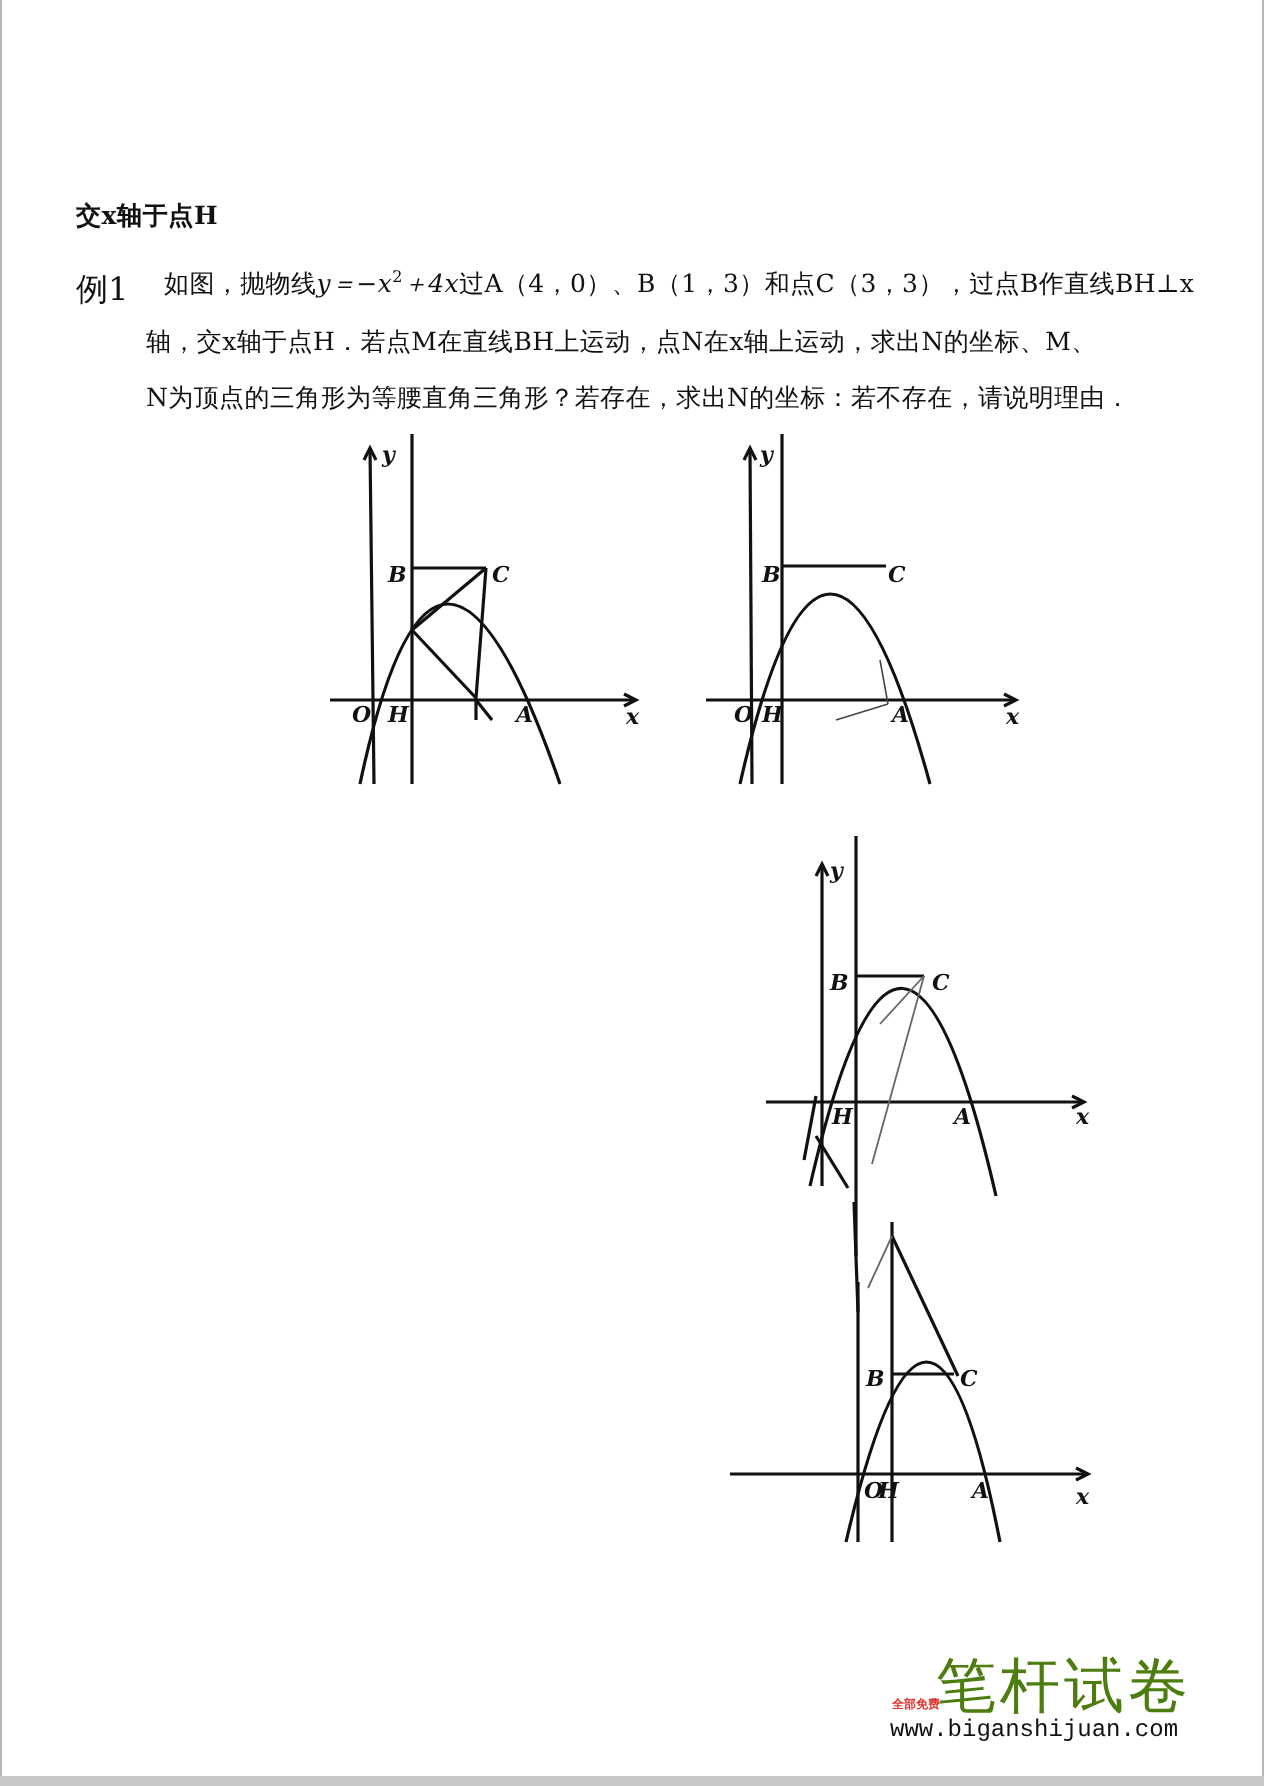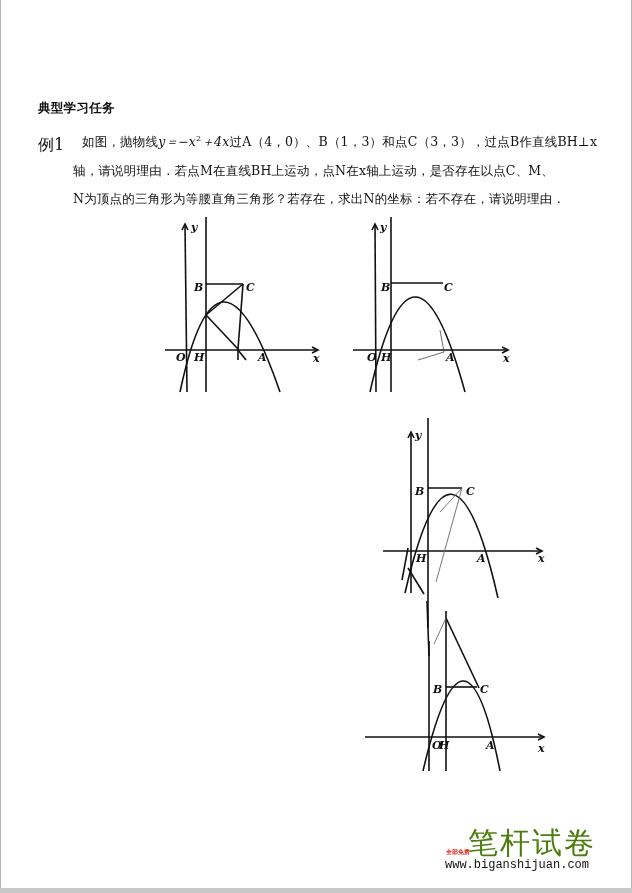--- a/index.html
+++ b/index.html
@@ -39,28 +39,28 @@
     position: absolute; left: 445px; top: 858px;
     font-family: "Liberation Mono", "DejaVu Sans Mono", monospace; font-size: 12px; color: #111;
   }
 </style>
 </head>
 <body>
 
 <div class="page"></div>
 <div class="bottom-band"></div>
 
-<div class="heading">典型学习任务</div>
+<div class="heading">交x轴于点H</div>
 
 <div class="ex-label">例1</div>
 
 <div class="line1">
   <span>如图，抛物线</span><span class="math">y＝−x</span><sup>2</sup><span class="math">＋4x</span><span>过A（4，0）、B（1，3）和点C（3，3），过点B作直线BH⊥x</span>
 </div>
-<div class="line2">轴，请说明理由．若点M在直线BH上运动，点N在x轴上运动，是否存在以点C、M、</div>
+<div class="line2">轴，交x轴于点H．若点M在直线BH上运动，点N在x轴上运动，求出N的坐标、M、</div>
 <div class="line3">N为顶点的三角形为等腰直角三角形？若存在，求出N的坐标：若不存在，请说明理由．</div>
 
 <svg class="fig" style="left:160px; top:222px;" width="170" height="170" viewBox="0 0 170 170">
   <g stroke="#111" stroke-width="1.6" fill="none">
     <line x1="5" y1="128" x2="157" y2="128"></line>
     <polyline points="152,125 158,128 152,131"></polyline>
     <line x1="27" y1="170" x2="25" y2="2"></line>
     <polyline points="22,8 25,2 28,8"></polyline>
     <line x1="46" y1="170" x2="46" y2="-5"></line>
     <path d="M 20 170 Q 58 -10 120 170"></path>

